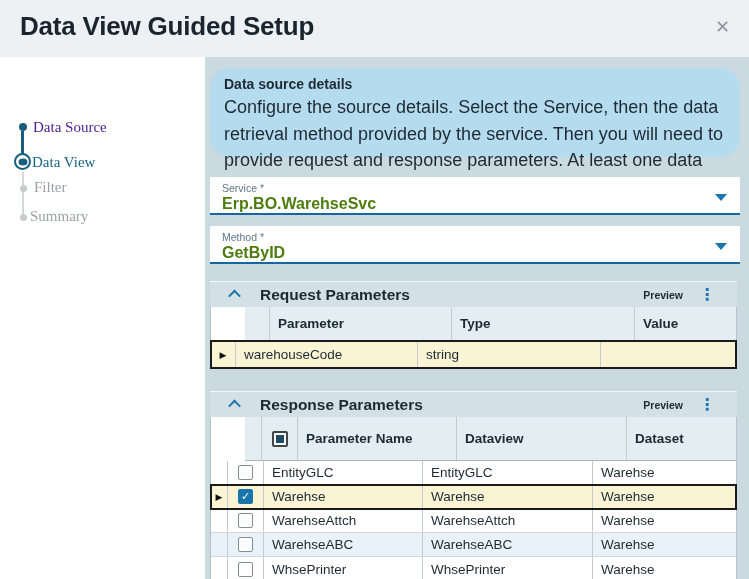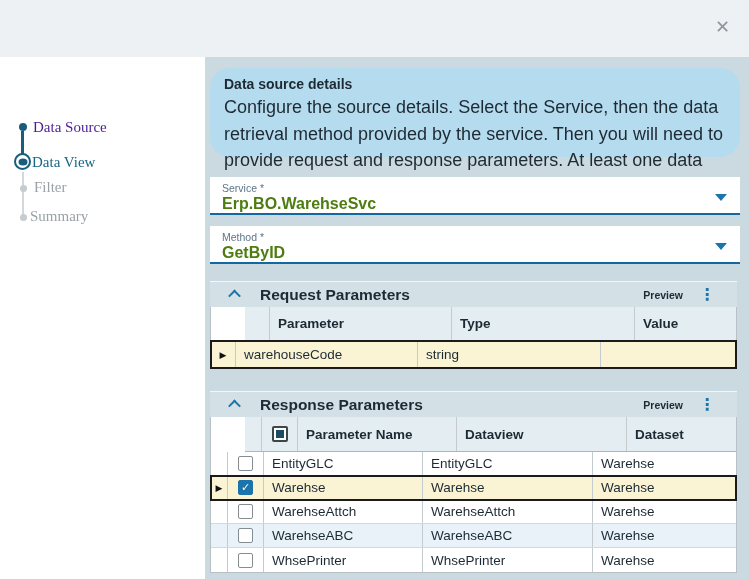--- a/index.html
+++ b/index.html
@@ -50,21 +50,21 @@
   .kebab { font-size:16px; font-weight:700; color:#1b74ab; margin-left:16px; cursor:pointer; line-height:1; }
 
   .tgrid { background:#fff; border:1px solid #b8c0c4; border-top:none; }
   .trow  { display:grid; }
   .grid-req .trow  { grid-template-columns:25px 182px 183px 1fr; }
   .grid-resp .trow { grid-template-columns:17px 36px 159px 170px 1fr; }
   .td { padding:0 8px; display:flex; align-items:center; border-right:1px solid #c3cbcf; overflow:hidden; white-space:nowrap; font-size:13.5px; color:#1c2a33; }
   .td:last-child { border-right:none; }
   .thead { background:#e4edf1; border-bottom:1px solid #aeb6ba; font-weight:700;margin-left:34px; }
   .grid-req  .thead { height:34px; }
-  .grid-resp .thead { height:35px; }
+  .grid-resp .thead { height:44px; }
   .grid-req  .rows .trow { height:27px; background:#fff; border-bottom:1px solid #d2d8db; }
   .grid-resp .rows .trow { height:24px; background:#fff; border-bottom:1px solid #d2d8db; }
   .rows .trow:last-child { border-bottom:none; }
   .grid-resp .rows .trow:nth-child(even) { background:#e9f2f8; }
   .rows .trow.selected { background:#faf4d5 !important; outline:2px solid #1a1a1a; outline-offset:-1px; position:relative; z-index:1; }
   .marker-cell { justify-content:center; padding:0; }
   .row-marker { font-size:9px; color:#111; visibility:hidden; }
   .selected .row-marker { visibility:visible; }
 
   .cb-cell { justify-content:center; padding:0; }
@@ -74,20 +74,21 @@
   .checkbox.checked .tick { display:block; }
   .checkbox.indeterminate { width:16px; height:16px; border:2px solid #3d464b; border-radius:2px; }
   .checkbox.indeterminate .inner-sq { width:8px; height:8px; background:#1d4a63; }
 </style>
 </head>
 <body>
 
 <div class="dialog">
 
   <div class="dlg-header">
+    <h1 class="dlg-title">Data View Guided Setup</h1>
     <span class="close-x">✕</span>
   </div>
 
   <aside class="sidebar">
     <span class="conn-done" style="left:21px; top:74px;  height:24px;"></span>
     <span class="conn-pending" style="left:22px; top:115px; height:42px;"></span>
 
     <span class="dot-done" style="left:19px; top:66px;"></span>
     <span class="step-label lbl-done" style="left:33px; top:62px;">Data Source</span>
 

